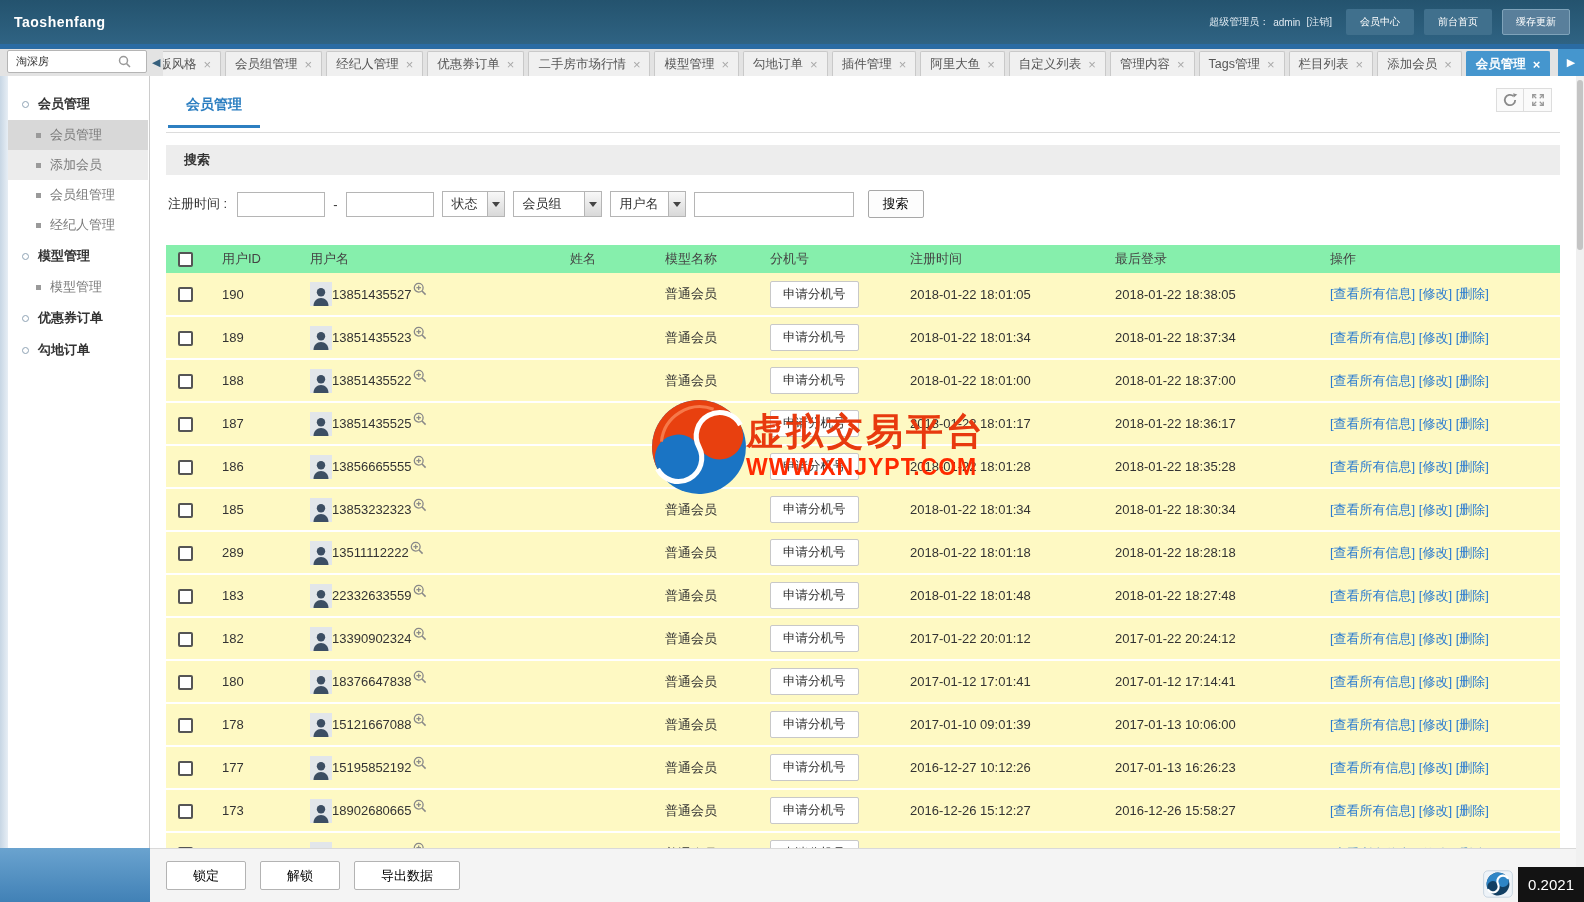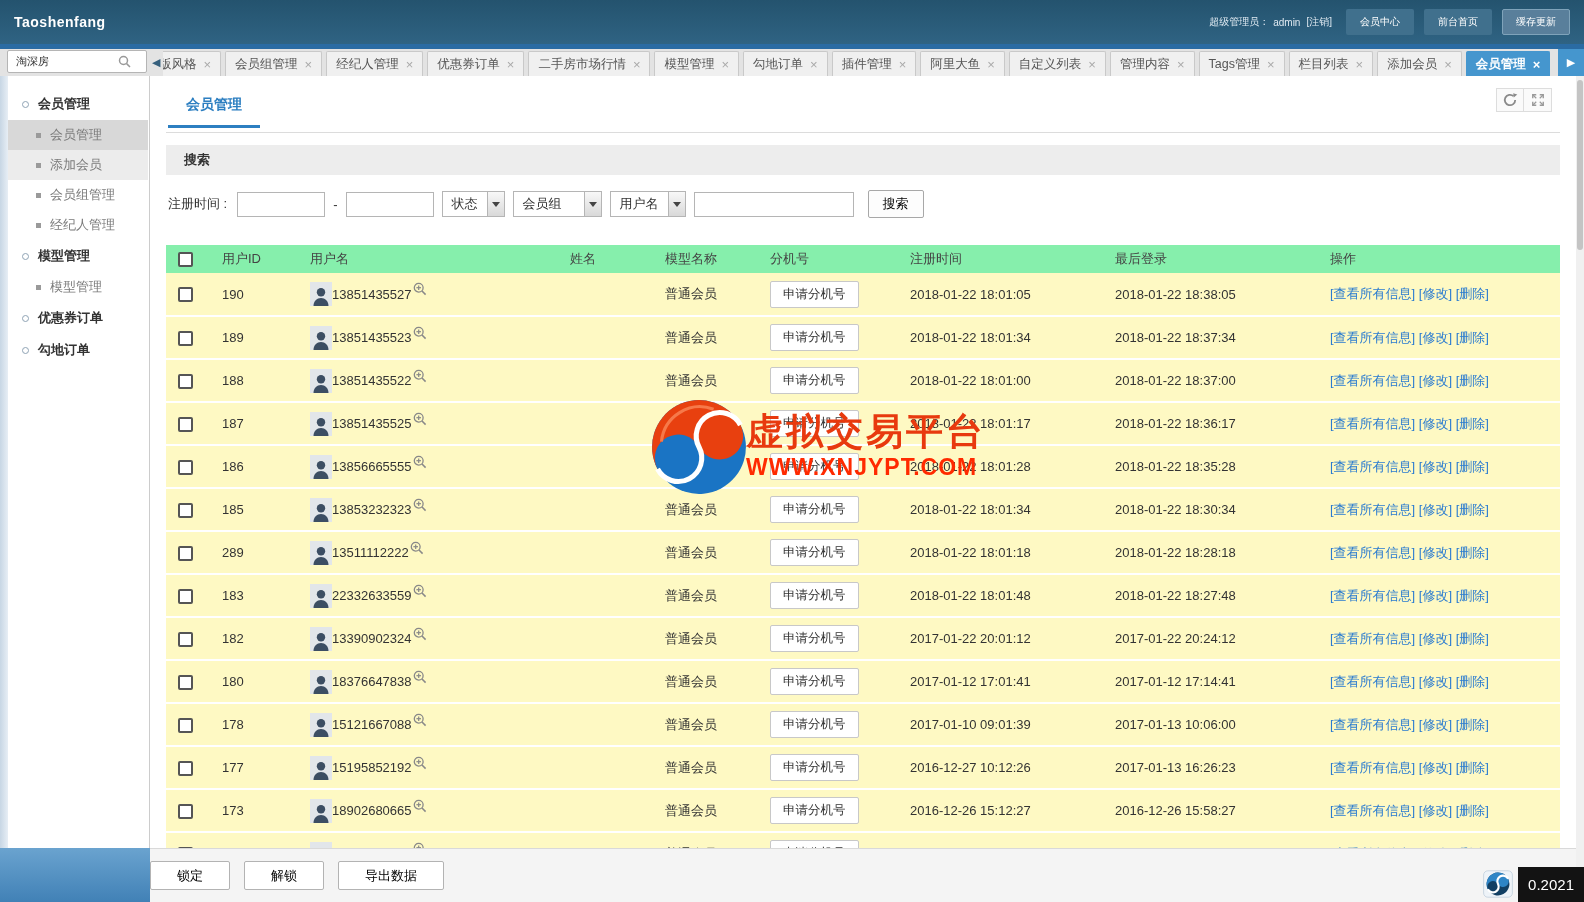--- a/index.html
+++ b/index.html
@@ -78,21 +78,21 @@
   .cb{appearance:none;-webkit-appearance:none;width:15px;height:15px;border:2px solid #555;background:#fff;border-radius:2px;margin:0;vertical-align:middle;cursor:pointer}
   .usercell{display:flex;align-items:center}
   .uicon{width:22px;height:24px;background:#e2e6ea;display:flex;align-items:flex-end;justify-content:center;flex:0 0 auto}
   .uname{margin-left:0}
   .zoomico{margin:-10px 0 0 1px}
   .extbtn{height:27px;padding:0 12px;border:1px solid #c8c8c8;background:#fff;border-radius:2px;font-size:12.5px;color:#333;cursor:pointer;font-family:inherit}
   .ops a{color:#2a7bd0;text-decoration:none;cursor:pointer}
 
   
   .footer{position:absolute;left:150px;top:848px;width:1434px;height:54px;background:#f4f4f4;border-top:1px solid #d9d9d9;
-          display:flex;align-items:center;gap:14px;z-index:4}
+          display:flex;align-items:center;gap:14px;padding-left:16px;z-index:4}
   .fbtn{height:29px;padding:0 26px;background:#fff;border:1px solid #b3b3b3;border-radius:2px;font-size:13px;cursor:pointer;font-family:inherit}
 
   
   .vscroll{position:absolute;right:0;top:76px;width:8px;height:826px;background:#f0f0f0;z-index:6}
   .vthumb{position:absolute;top:4px;left:1px;width:6px;height:170px;background:#c4c4c4;border-radius:3px;cursor:pointer}
 
   
   .watermark{position:absolute;left:648px;top:396px;display:flex;align-items:center;z-index:3;pointer-events:none}
   .wtext{margin-left:-4px}
   .wt1{font-size:37px;font-weight:bold;color:#e8390e;letter-spacing:3px;line-height:1.05}

